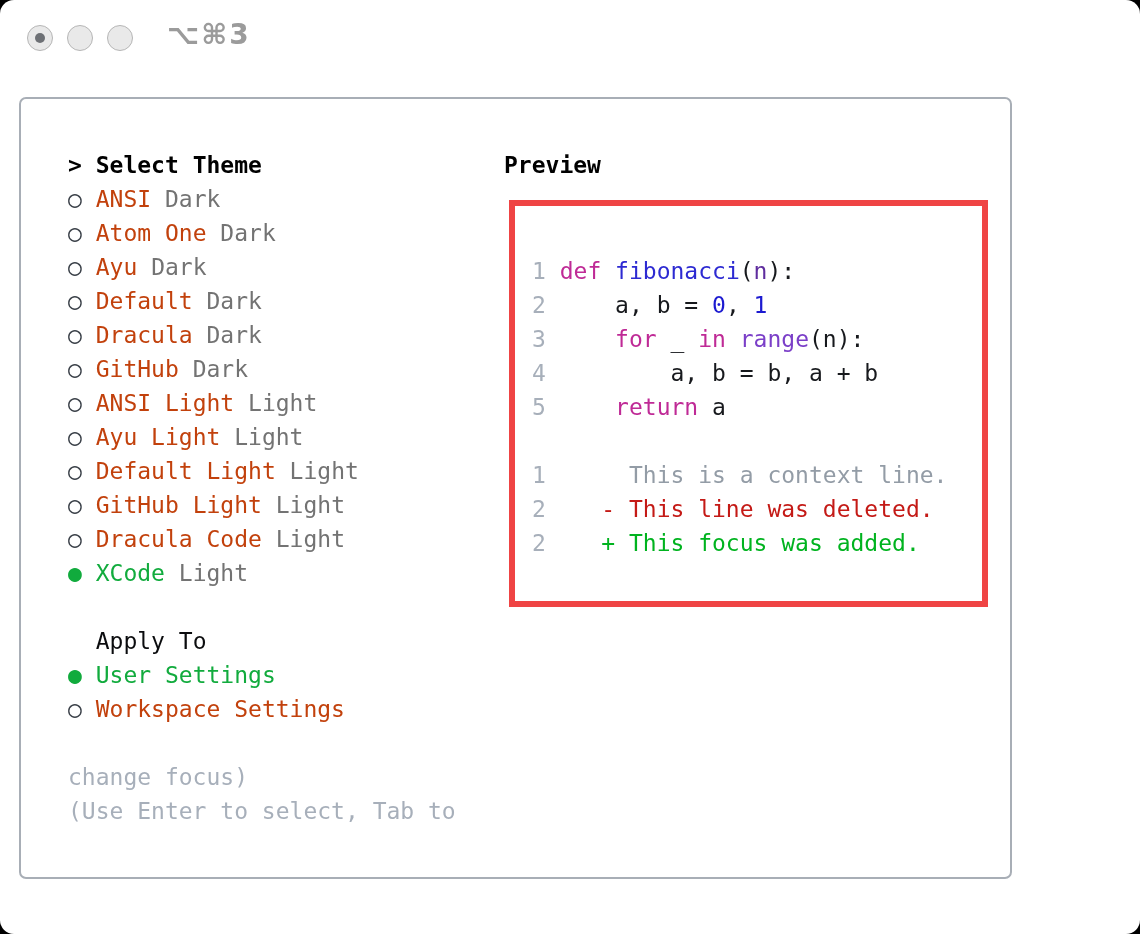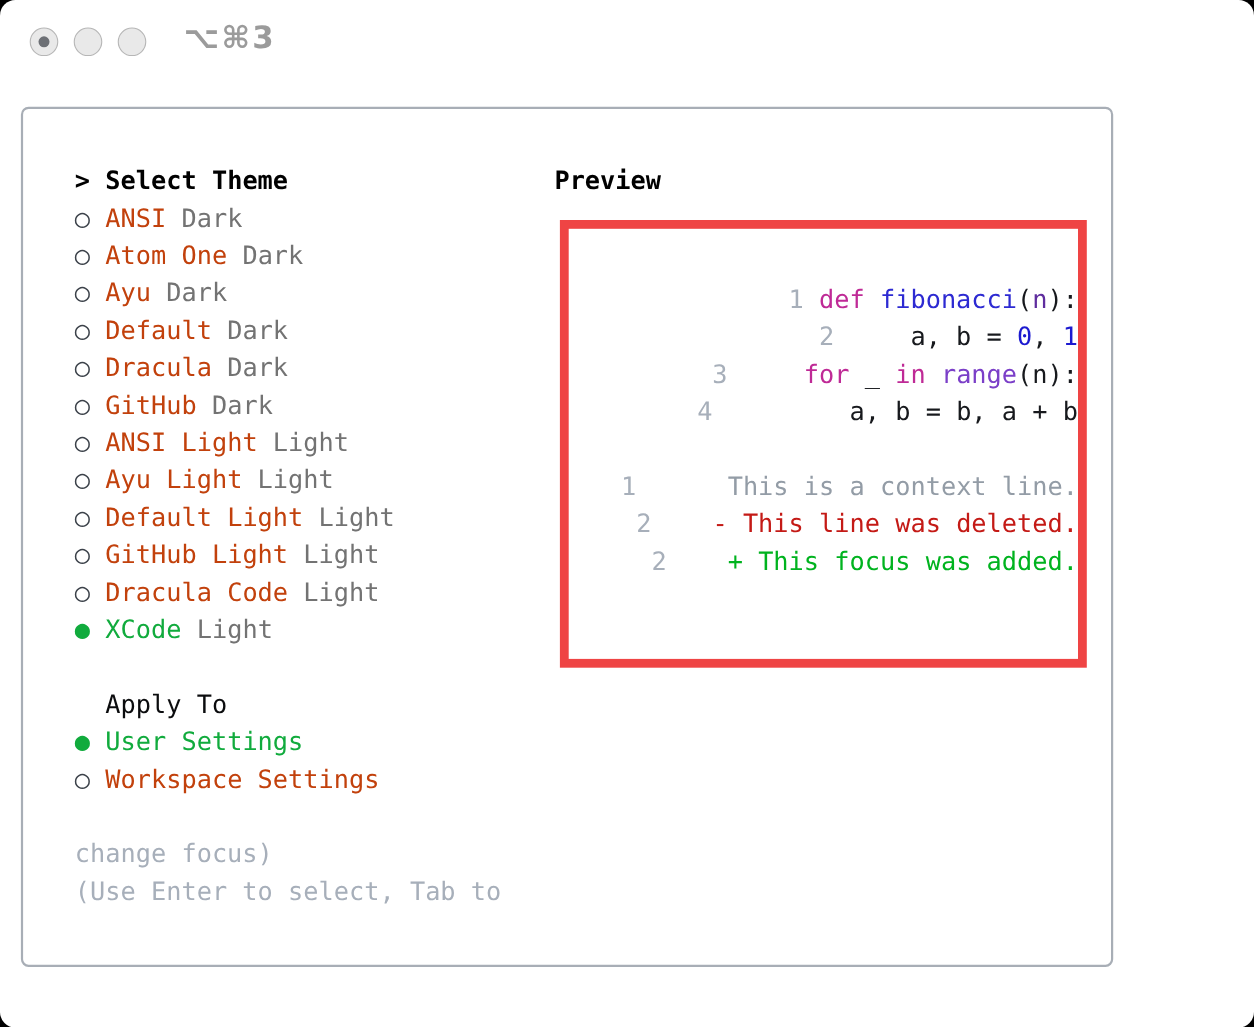--- a/index.html
+++ b/index.html
@@ -29,21 +29,21 @@
   .name{color:#c2410c;}
   .variant{color:#737373;}
   .item.selected .marker,.item.selected .name{color:#11ab3d;}
   .header .marker,.header .htext{color:#000;font-weight:bold;}
   .header2 .htext{color:#0b0c0e;}
   .help-line{white-space:pre;line-height:34px;font-size:23px;color:#a7afba;}
 
   .right-col{position:absolute;left:483px;top:49px;width:500px;}
   .pheader{color:#000;font-weight:bold;}
   .pbox{margin-left:5px;margin-top:18px;width:479px;height:407px;box-sizing:border-box;
-        border:8px solid #ef4444;background:#fff;padding:48px 0 0 17px;overflow:hidden;text-align:right;}
+        border:6px solid #ef4444;background:#fff;padding:48px 0 0 17px;overflow:hidden;}
 
   .ln{color:#a7afba;}
   .tok-kw{color:#bf2a96;}
   .tok-fn{color:#2d2ad2;}
   .tok-pm{color:#5f2d9e;}
   .tok-bi{color:#7b3fc8;margin-top:28px;}
   .tok-nu{color:#1c1ad0;}
   .tok-pl{color:#17191d;}
   .dl-ctx{color:#939ca6;}
   .dl-del{color:#c41a16;}
@@ -97,20 +97,21 @@
     </div>
 
     <div class="right-col">
       <div class="row pheader">Preview</div>
       <div class="pbox">
         <div id="code-lines">
             <div class="row"><span class="ln">1 </span><span class="tok-kw">def</span><span class="tok-pl"> </span><span class="tok-fn">fibonacci</span><span class="tok-pl">(</span><span class="tok-pm">n</span><span class="tok-pl">):</span></div>
             <div class="row"><span class="ln">2 </span><span class="tok-pl">    a, b = </span><span class="tok-nu">0</span><span class="tok-pl">, </span><span class="tok-nu">1</span></div>
             <div class="row"><span class="ln">3 </span><span class="tok-pl">    </span><span class="tok-kw">for</span><span class="tok-pl"> _ </span><span class="tok-kw">in</span><span class="tok-pl"> </span><span class="tok-bi">range</span><span class="tok-pl">(n):</span></div>
             <div class="row"><span class="ln">4 </span><span class="tok-pl">        a, b = b, a + b</span></div>
+            <div class="row"><span class="ln">5 </span><span class="tok-pl">    </span><span class="tok-kw">return</span><span class="tok-pl"> a</span></div>
           </div>
         <div class="spacer"></div>
         <div id="diff-lines">
             <div class="row"><span class="ln">1</span><span class="dl-ctx">      This is a context line.</span></div>
             <div class="row"><span class="ln">2</span><span class="dl-del">    - This line was deleted.</span></div>
             <div class="row"><span class="ln">2</span><span class="dl-add">    + This focus was added.</span></div>
           </div>
       </div>
     </div>
 

